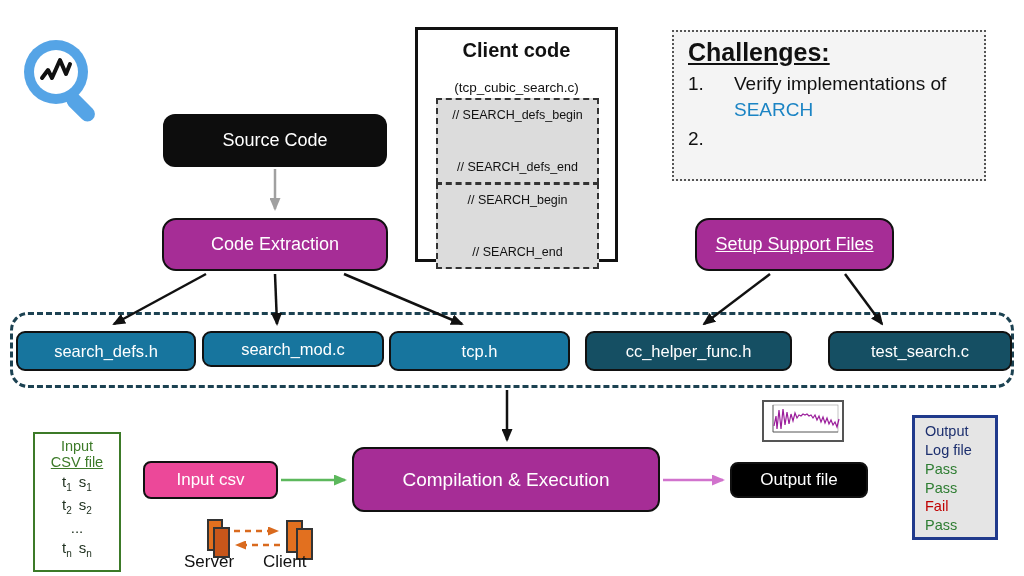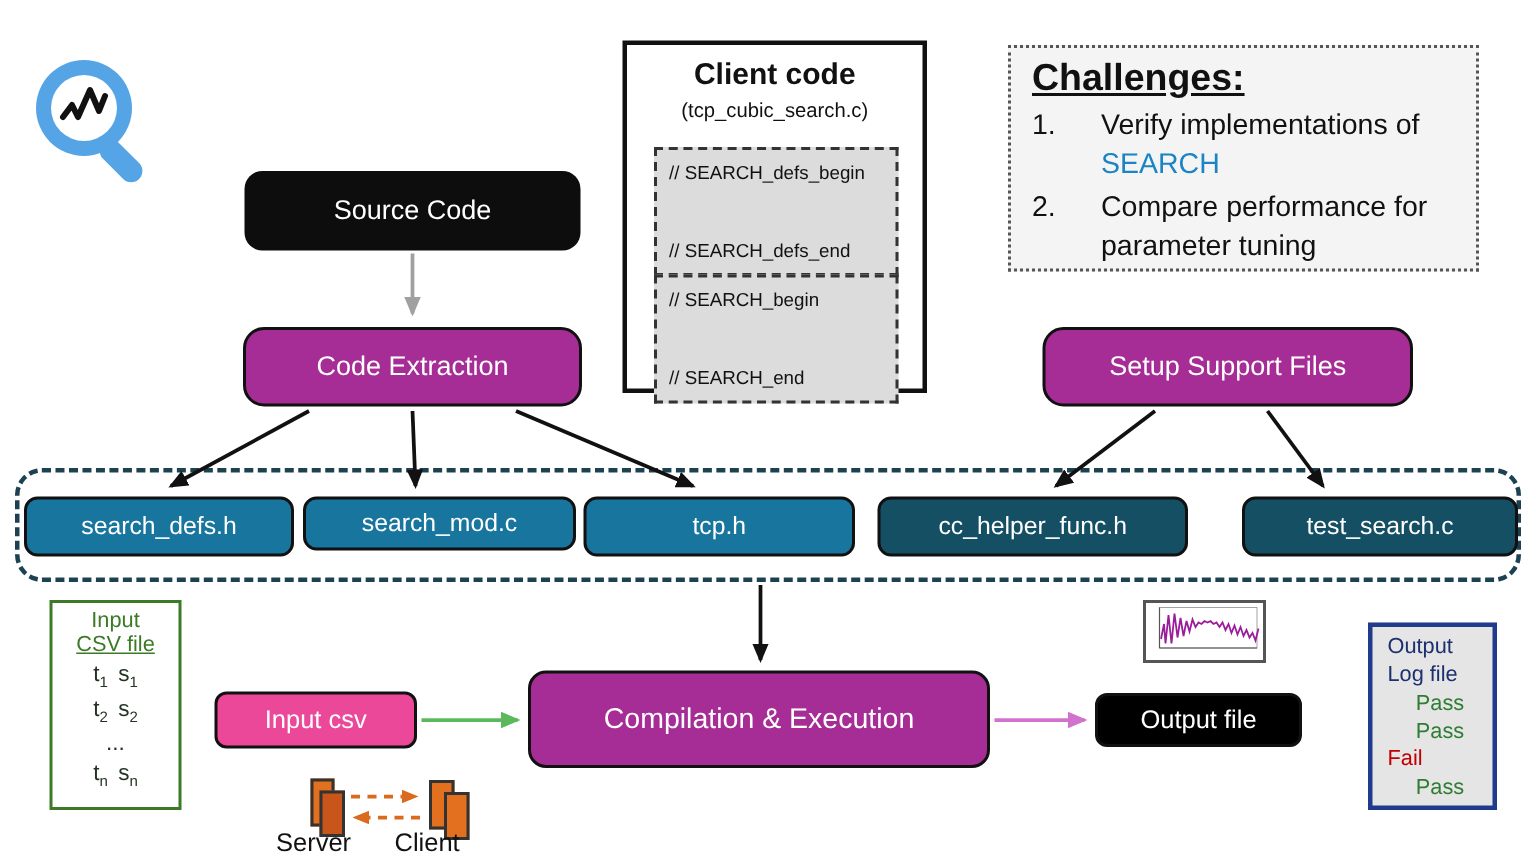--- a/index.html
+++ b/index.html
@@ -12,48 +12,48 @@
   .black-node{background:#0d0d0d;border-radius:12px;font-size:18px;}
   .purple-node{background:#a62d96;border:2.5px solid #111;border-radius:14px;font-size:18px;}
   .teal-light{background:#17759e;border:2.5px solid #111;border-radius:9px;font-size:16.5px;}
   .teal-dark{background:#154f63;border:2.5px solid #111;border-radius:9px;font-size:16.5px;}
   .teal-output{background:#000000;border:2px solid #111;border-radius:8px;font-size:17px;}
   .green-node{background:#ec4899;border:2.5px solid #111;border-radius:8px;font-size:17px;}
 
   
   .kernel{background:#fff;border:3px solid #111;}
   .kernel-title{font-size:20px;font-weight:bold;text-align:center;margin-top:9px;color:#111;}
-  .kernel-sub{font-size:13.5px;text-align:center;margin-top:4px;color:#111;}
+  .kernel-sub{font-size:13.5px;text-align:center;margin-top:18px;color:#111;}
   .snippet{position:absolute;left:18px;right:16px;background:#dcdcdc;border:2px dashed #333;
            display:flex;flex-direction:column;justify-content:space-between;
-           padding:8px 8px;font-size:12.5px;color:#111;}
+           padding:8px 8px;font-size:12.5px;color:#111;align-items:center;}
 
   
   .challenges{background:#f4f4f4;border:2px dotted #555;padding:6px 14px;}
   .challenges-title{font-size:25px;font-weight:bold;text-decoration:underline;color:#111;}
   .chal-item{display:flex;font-size:19px;color:#111;margin-top:4px;line-height:1.35;}
   .chal-num{width:46px;flex:none;}
   .chal-search{color:#1b84c4;}
 
   
   .files-wrap{border:3.5px dashed #1c4252;border-radius:18px;}
 
   
   .csv-card{background:#fff;border:2px solid #3c7a28;color:#3c7a28;text-align:center;
-            font-size:14.5px;padding-top:4px;}
+            font-size:14.5px;padding-top:4px;margin-top:32px;}
   .csv-underline{text-decoration:underline;}
   .csv-row{color:#223322;font-size:15px;margin-top:3px;}
   .csv-row sub{font-size:10px;}
   .csv-row .s2{margin-left:7px;}
 
   
   .log-card{background:#e5e5e5;border:3px solid #203a8c;padding:4px 0 0 10px;font-size:14.5px;}
   .log-title{color:#1c2f6e;line-height:1.3;}
   .log-line{line-height:1.3;}
-  .log-line[data-status="pass"]{color:#2e7d32;text-align:center;}
+  .log-line[data-status="pass"]{color:#2e7d32;}
   .log-line[data-status="fail"]{color:#c00000;}
 
   
   .mini-chart{background:#fff;border:2px solid #555;}
 
   
   .net-rect{position:absolute;background:#e2701f;border:2px solid #333;}
   .net-label{position:absolute;color:#111;font-size:17px;}
 
   svg.overlay{position:absolute;left:0;top:0;pointer-events:none;}
@@ -95,25 +95,24 @@
     <div class="challenges-title">Challenges:</div>
     <div class="chal-item">
       <span class="chal-num">1.</span>
       <span>
         <span>Verify implementations of</span><br>
         <span class="chal-search">SEARCH</span>
       </span>
     </div>
     <div class="chal-item">
       <span class="chal-num">2.</span>
-      <span>Compare performance for parameter tuning</span>
-    </div>
-  </div>
-
-  <div class="abs node purple-node" style="left:695px;top:218px;width:247px;height:53px;">
+    </div>
+  </div>
+
+  <div class="abs node purple-node" style="left:695px;top:218px;width:199px;height:53px;text-decoration:underline;">
     <span>Setup Support Files</span>
   </div>
 
   <div class="abs files-wrap" style="left:10px;top:312px;width:1004px;height:76px;"></div>
 
   <div class="abs node teal-light" style="left:16px;top:331px;width:180px;height:40px;">
     <span>search_defs.h</span>
   </div>
   <div class="abs node teal-light" style="left:202px;top:331px;width:182px;height:36px;">
     <span>search_mod.c</span>

